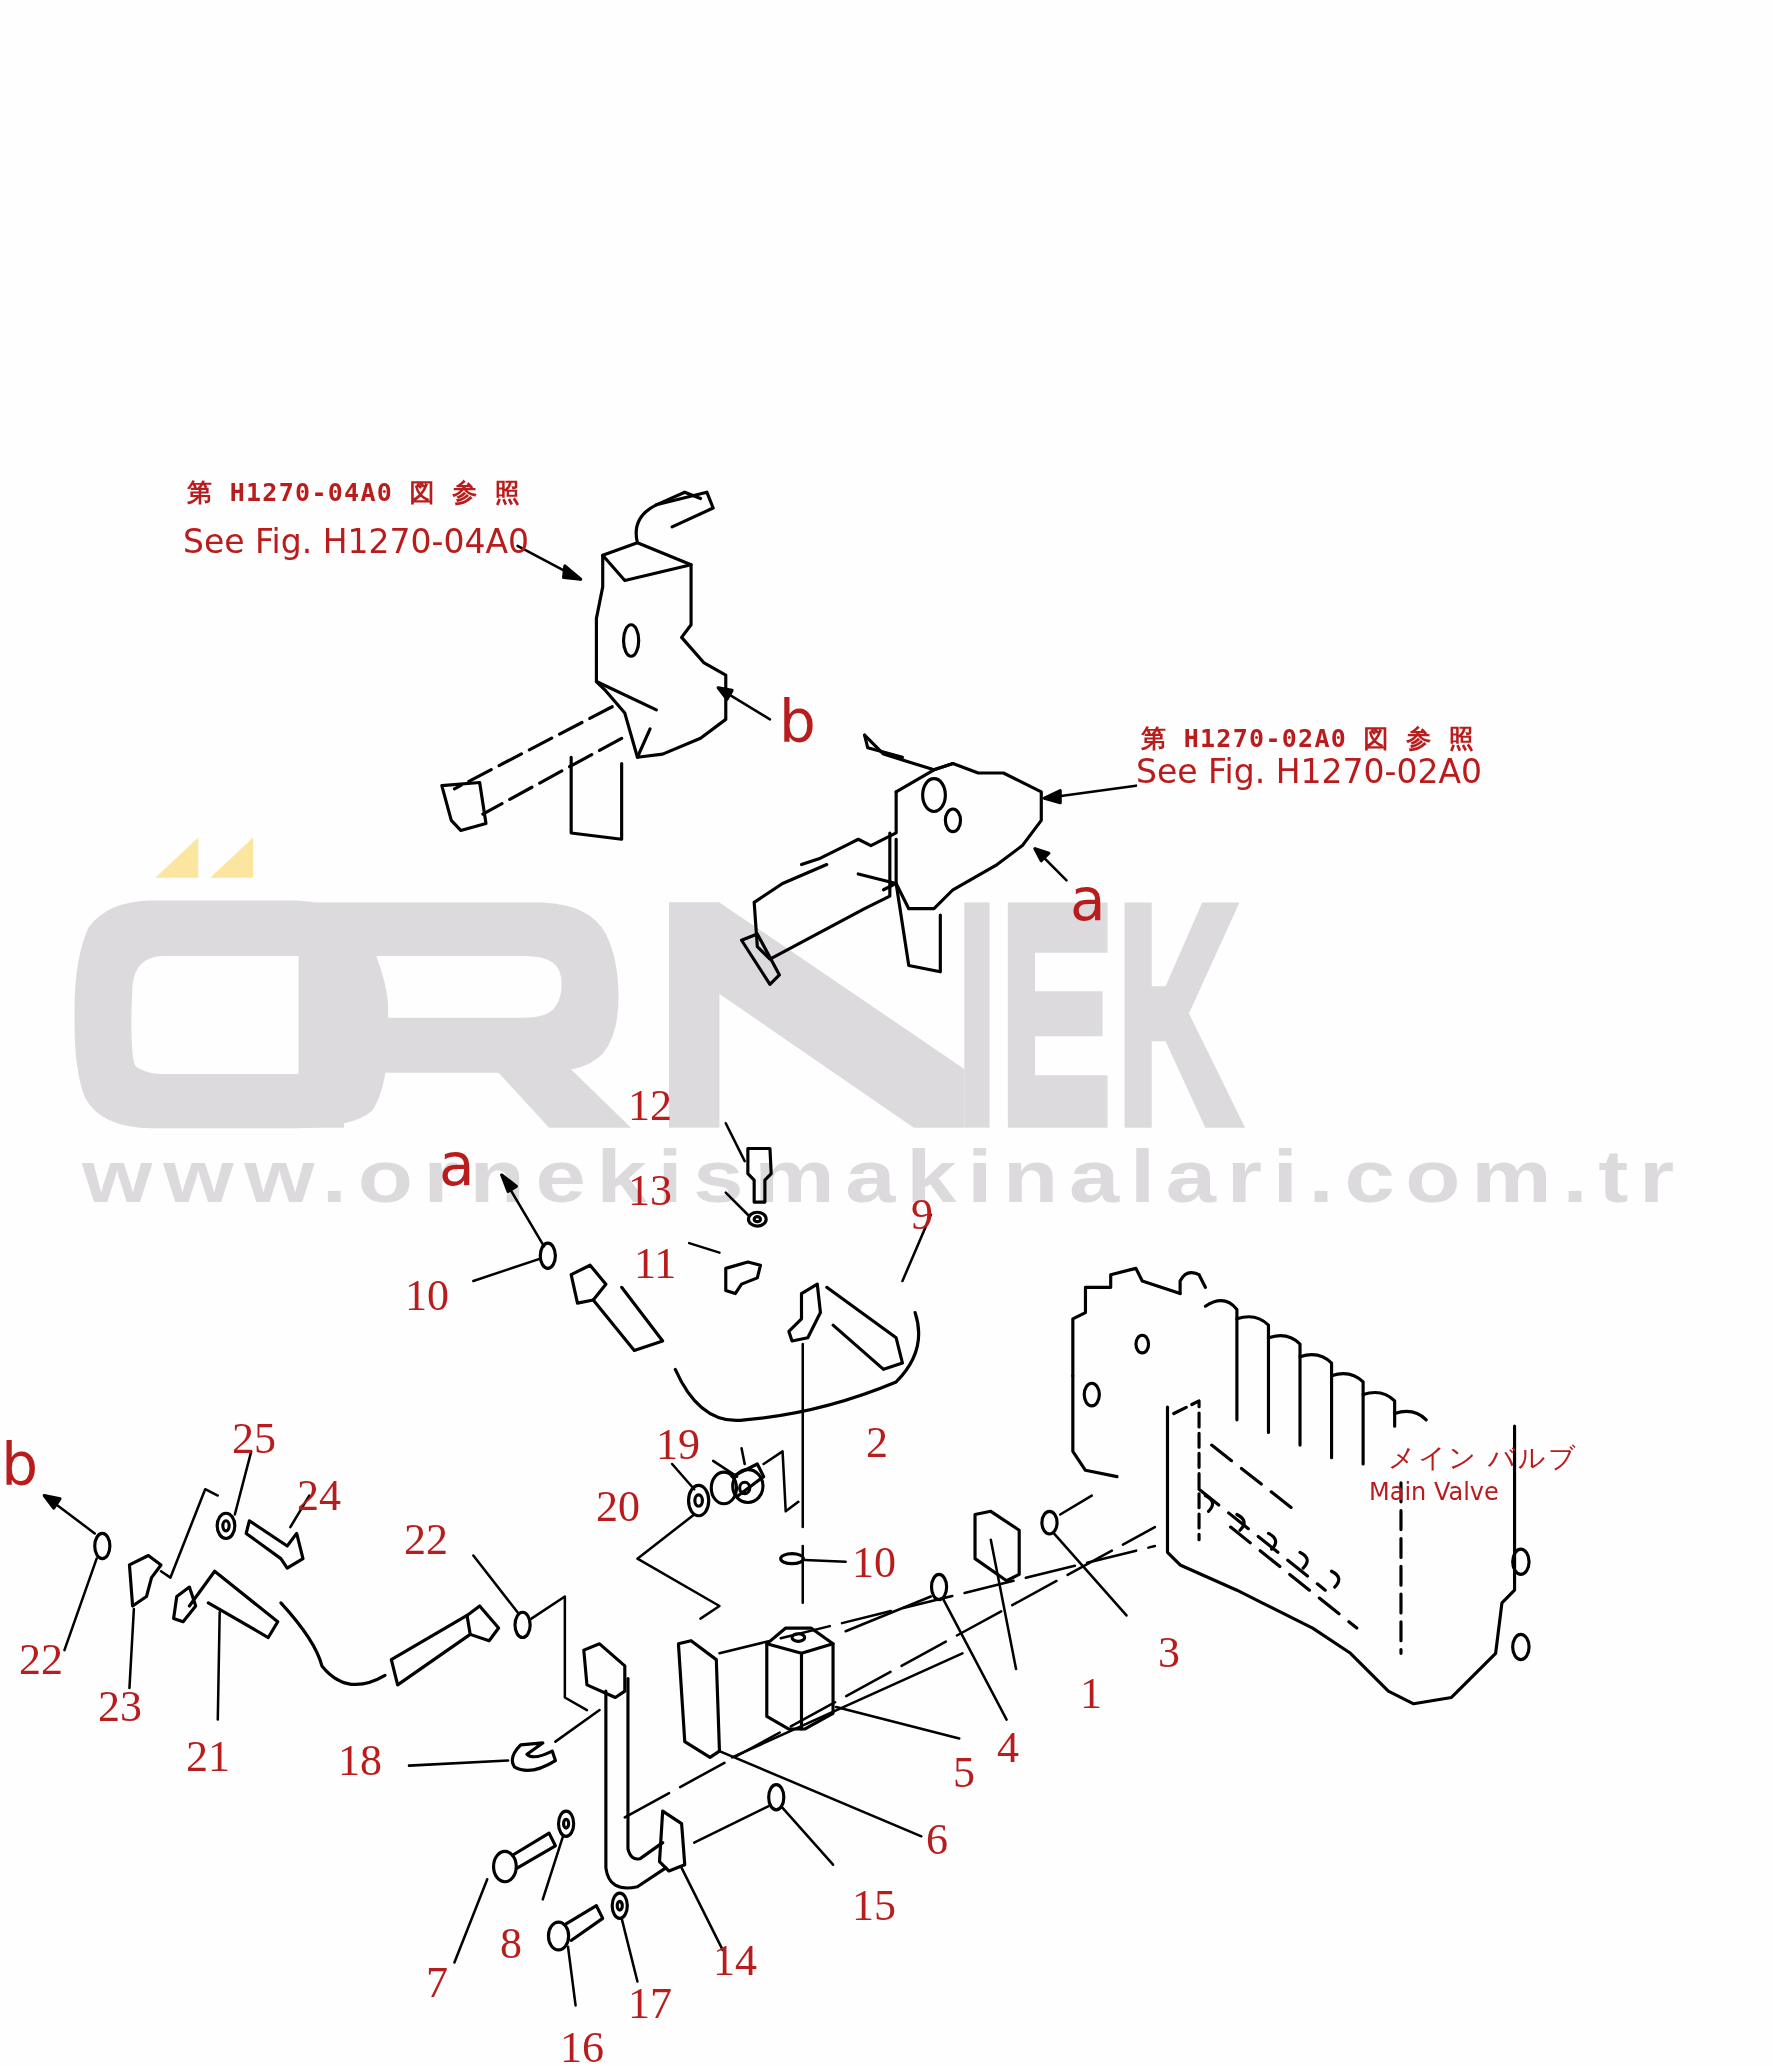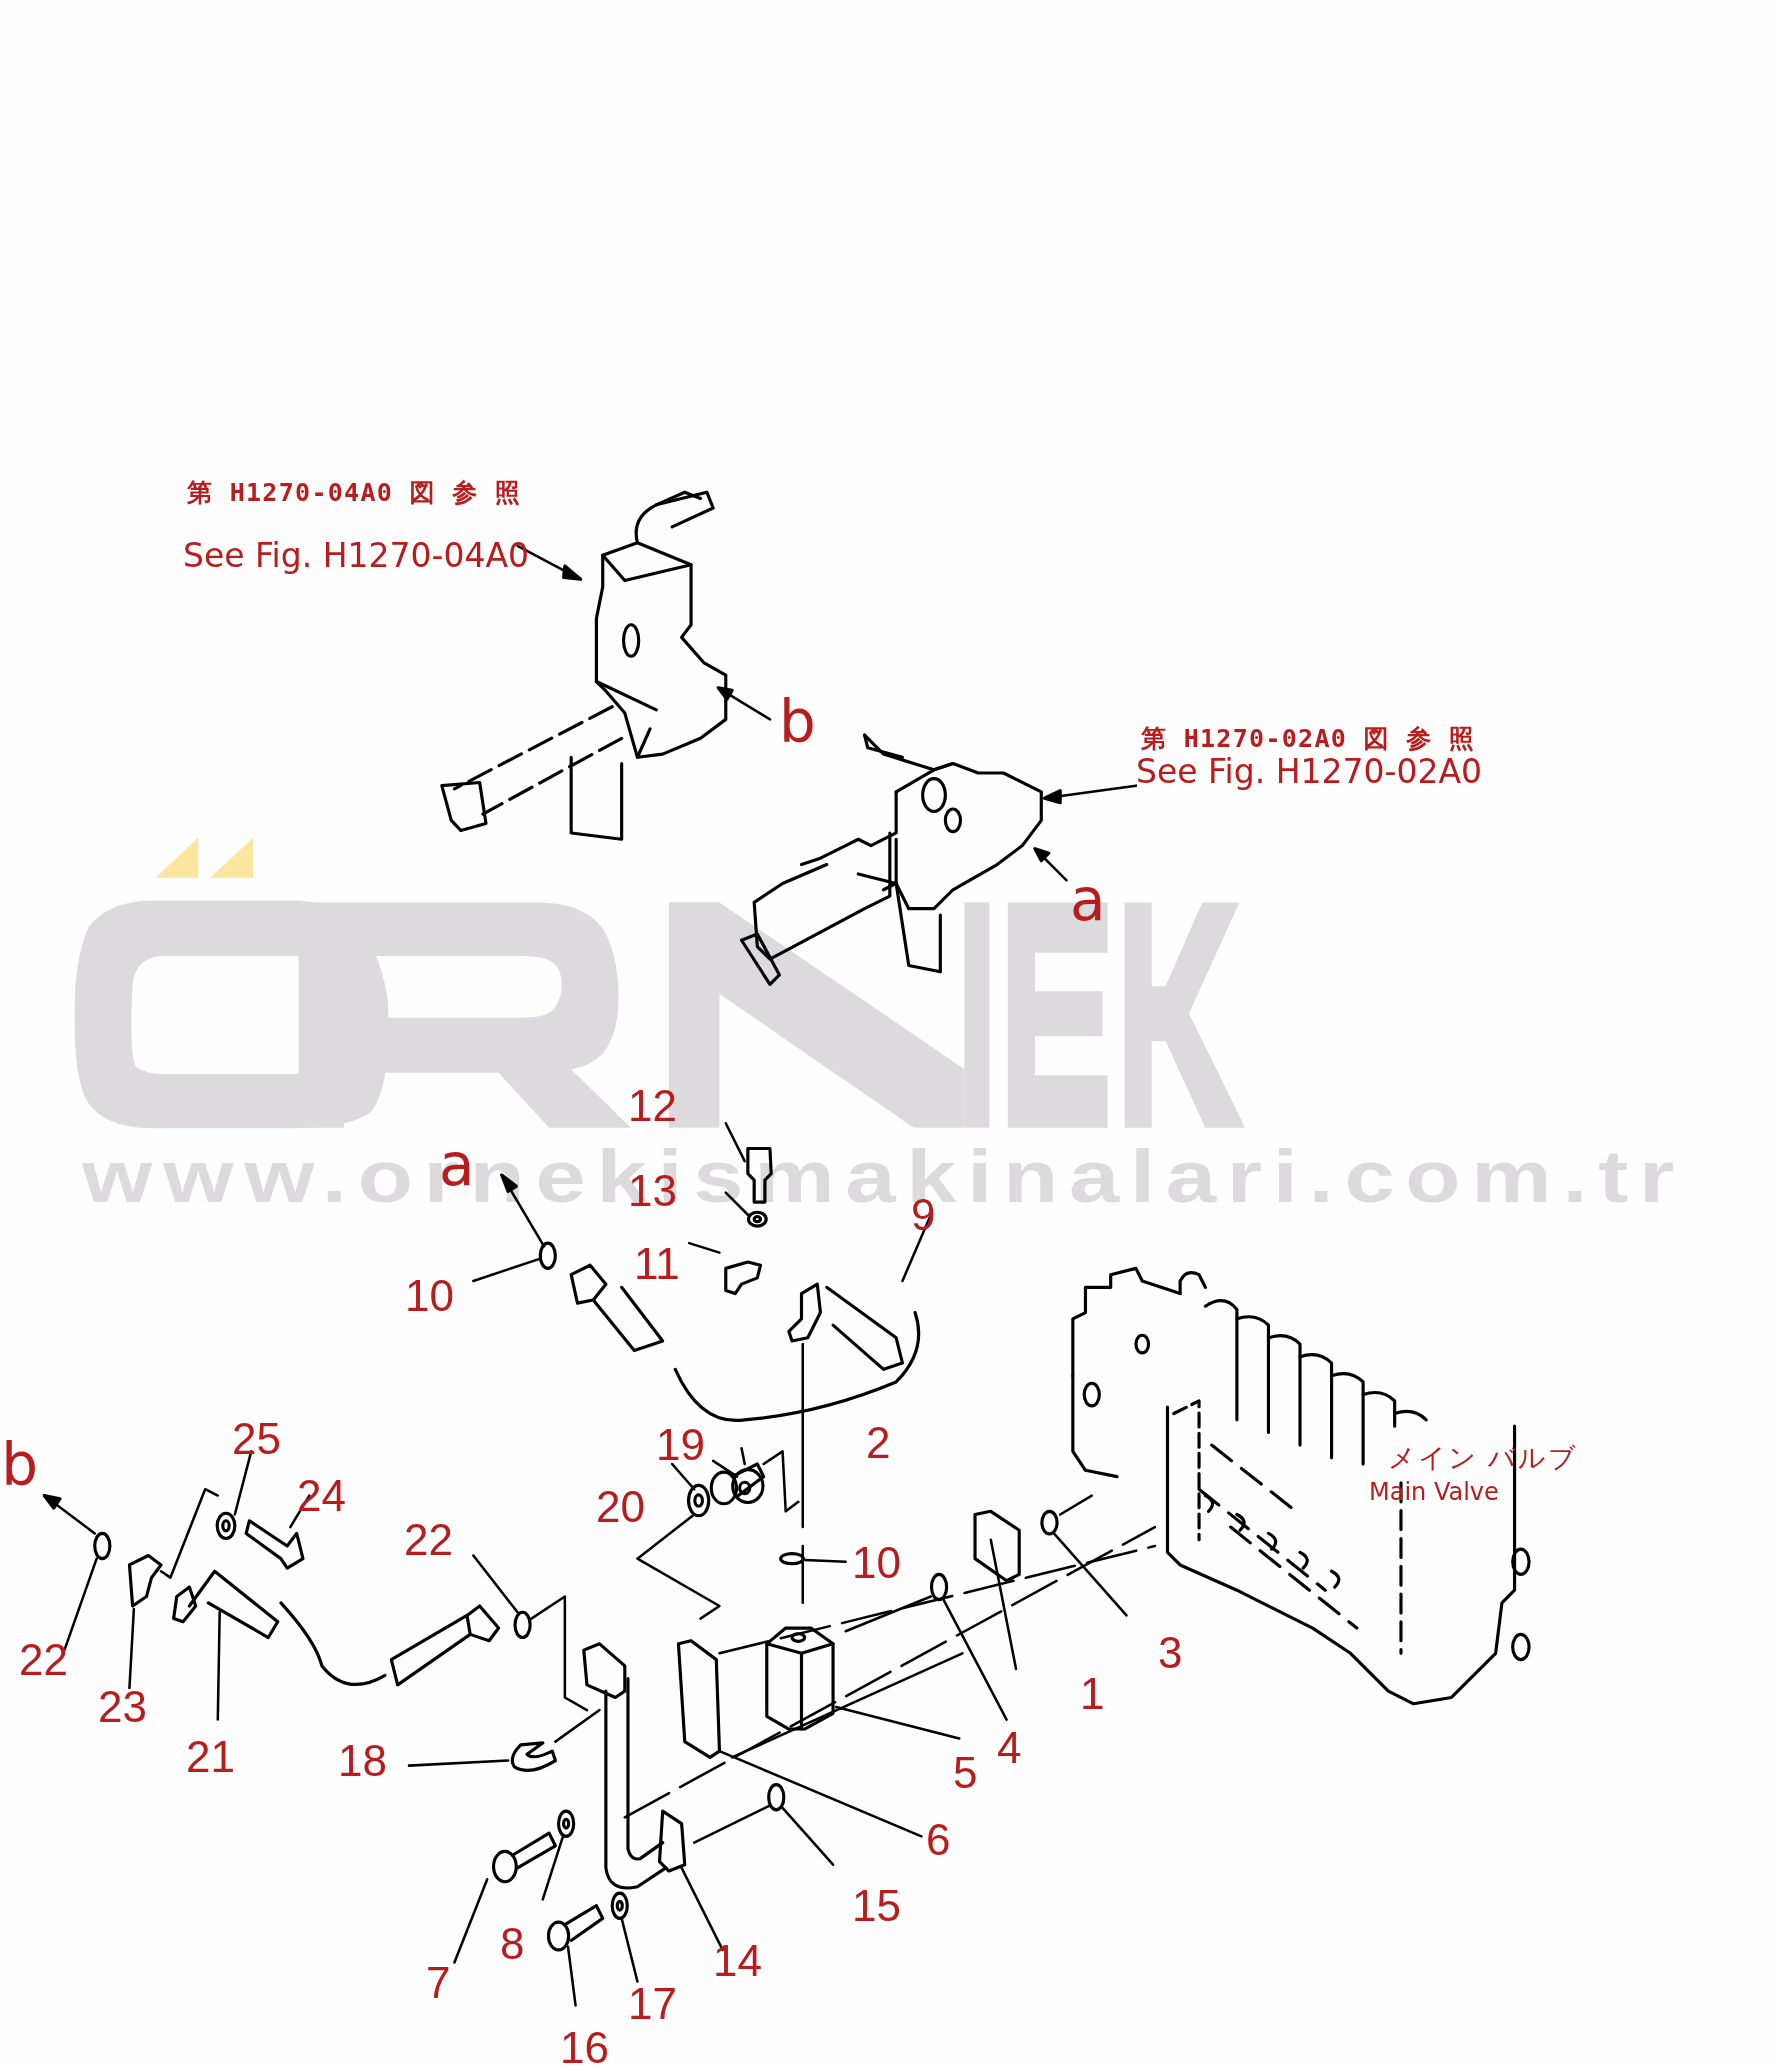--- a/index.html
+++ b/index.html
@@ -3,21 +3,21 @@
 <meta charset="utf-8">
 <style>
   html, body { margin:0; padding:0; background:#fdfefd; }
   body { width:1774px; height:2066px; position:relative; overflow:hidden; font-family:"Liberation Sans", sans-serif; }
   #wm { position:absolute; left:0; top:0; width:1774px; height:2066px; z-index:1; }
   #drawing { position:absolute; left:0; top:0; width:1774px; height:2066px; z-index:2; }
   .lbl { position:absolute; color:#b91c1c; white-space:nowrap; z-index:3; line-height:1; }
   .ref-jp { font-family:"DejaVu Sans Mono", monospace; font-size:25px; font-weight:bold; letter-spacing:1.3px; }
   .ref-en { font-family:"DejaVu Sans", sans-serif; font-size:33px; }
   .letter { font-family:"DejaVu Sans", sans-serif; font-size:58px; }
-  .num { font-family:Liberation Sans, sans-serif; font-size:44px; }
+  .num { font-family:Liberation Serif, serif; font-size:44px; }
   .mv-jp { font-family:Liberation Serif, serif; font-size:27px; letter-spacing:2.5px; }
   .mv-en { font-family:"DejaVu Sans", sans-serif; font-size:24px; }
 </style>
 </head>
 <body>
 
 <svg id="wm" viewBox="0 0 2811 3274" xmlns="http://www.w3.org/2000/svg">
   <g fill="#fce59f">
     <polygon points="246,1391 314,1327 314,1391"></polygon>
     <polygon points="333,1391 401,1327 401,1391"></polygon>
@@ -256,21 +256,21 @@
     <path d="M153,2470 L102,2615" stroke-width="4"></path>
   </g>
 
   <g stroke-width="4">
     <path d="M1140,2620 L1830,2450" stroke-dasharray="80,20"></path>
     <path d="M990,2880 L1830,2420" stroke-dasharray="80,20"></path>
   </g>
 </svg>
 
 <div class="lbl ref-jp" style="left:187px;top:480px;">第 H1270-04A0 図 参 照</div>
-<div class="lbl ref-en" style="left:183px;top:539px;">See Fig. H1270-04A0</div>
+<div class="lbl ref-en" style="left:183px;top:525px;">See Fig. H1270-04A0</div>
 <div class="lbl ref-jp" style="left:1141px;top:726px;">第 H1270-02A0 図 参 照</div>
 <div class="lbl ref-en" style="left:1136px;top:755px;">See Fig. H1270-02A0</div>
 
 <div class="lbl letter" style="left:779px;top:693px;">b</div>
 <div class="lbl letter" style="left:1070px;top:871px;">a</div>
 <div class="lbl letter" style="left:439px;top:1136px;">a</div>
 <div class="lbl letter" style="left:1.3px;top:1436px;">b</div>
 
 <div class="lbl mv-jp" style="left:1388px;top:1445px;">メイン バルブ</div>
 <div class="lbl mv-en" style="left:1369px;top:1480px;">Main Valve</div>

